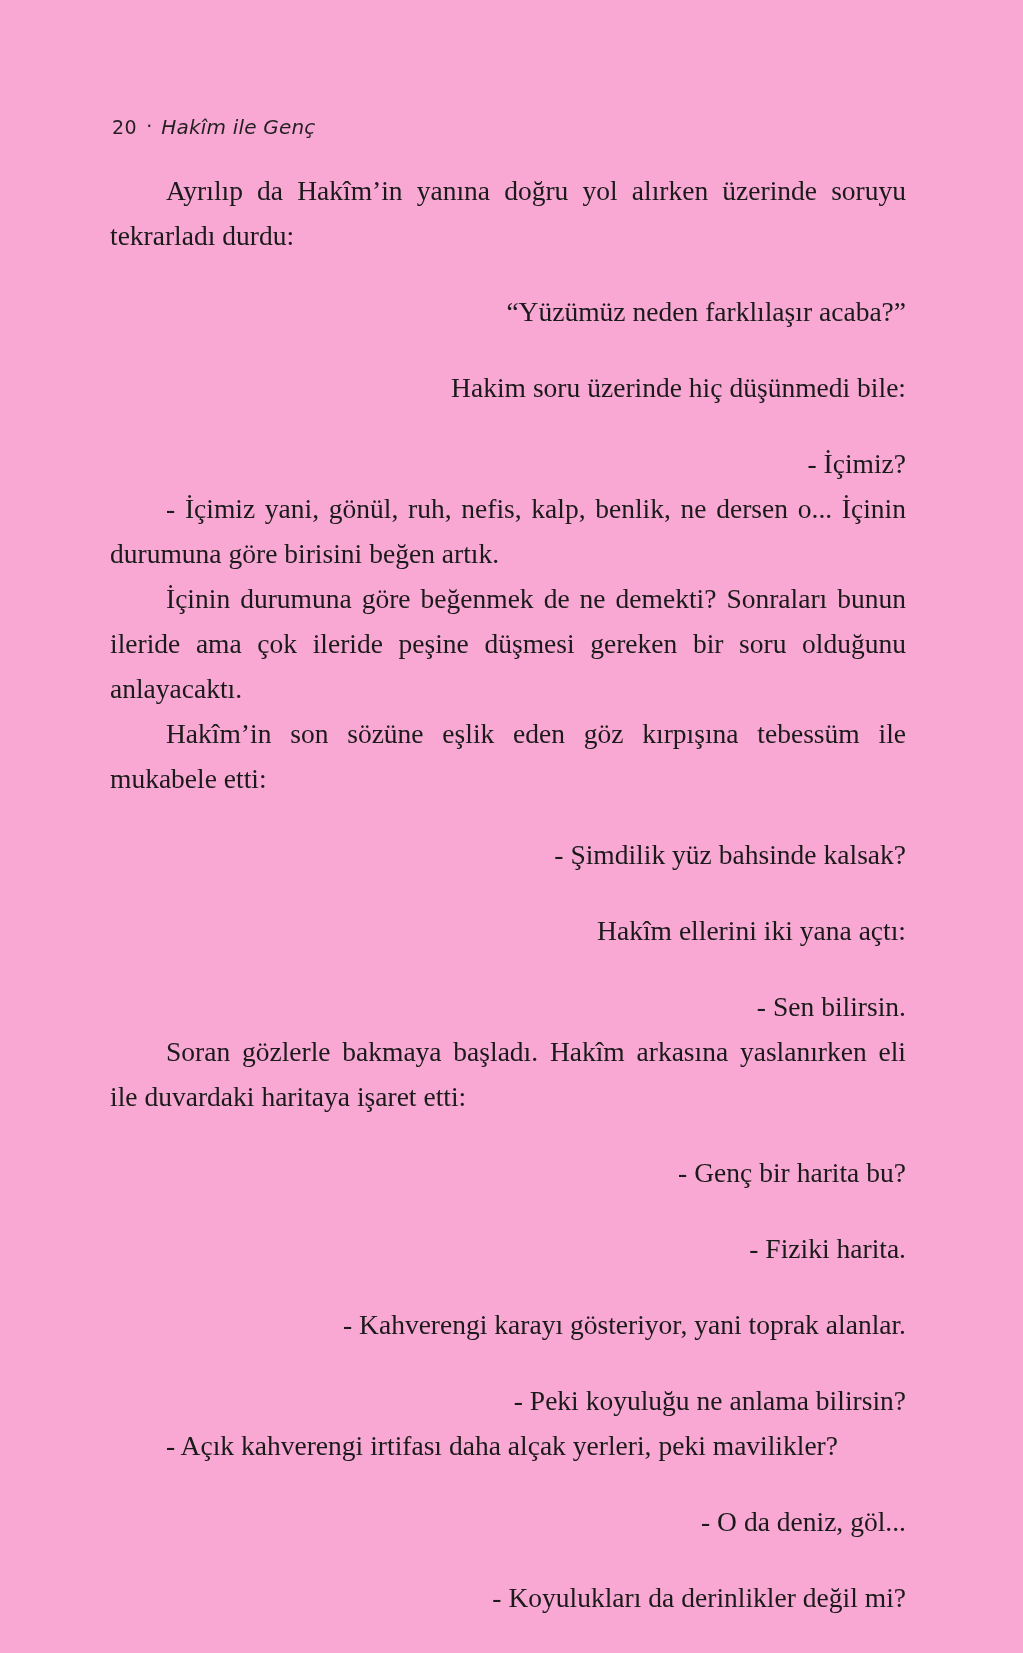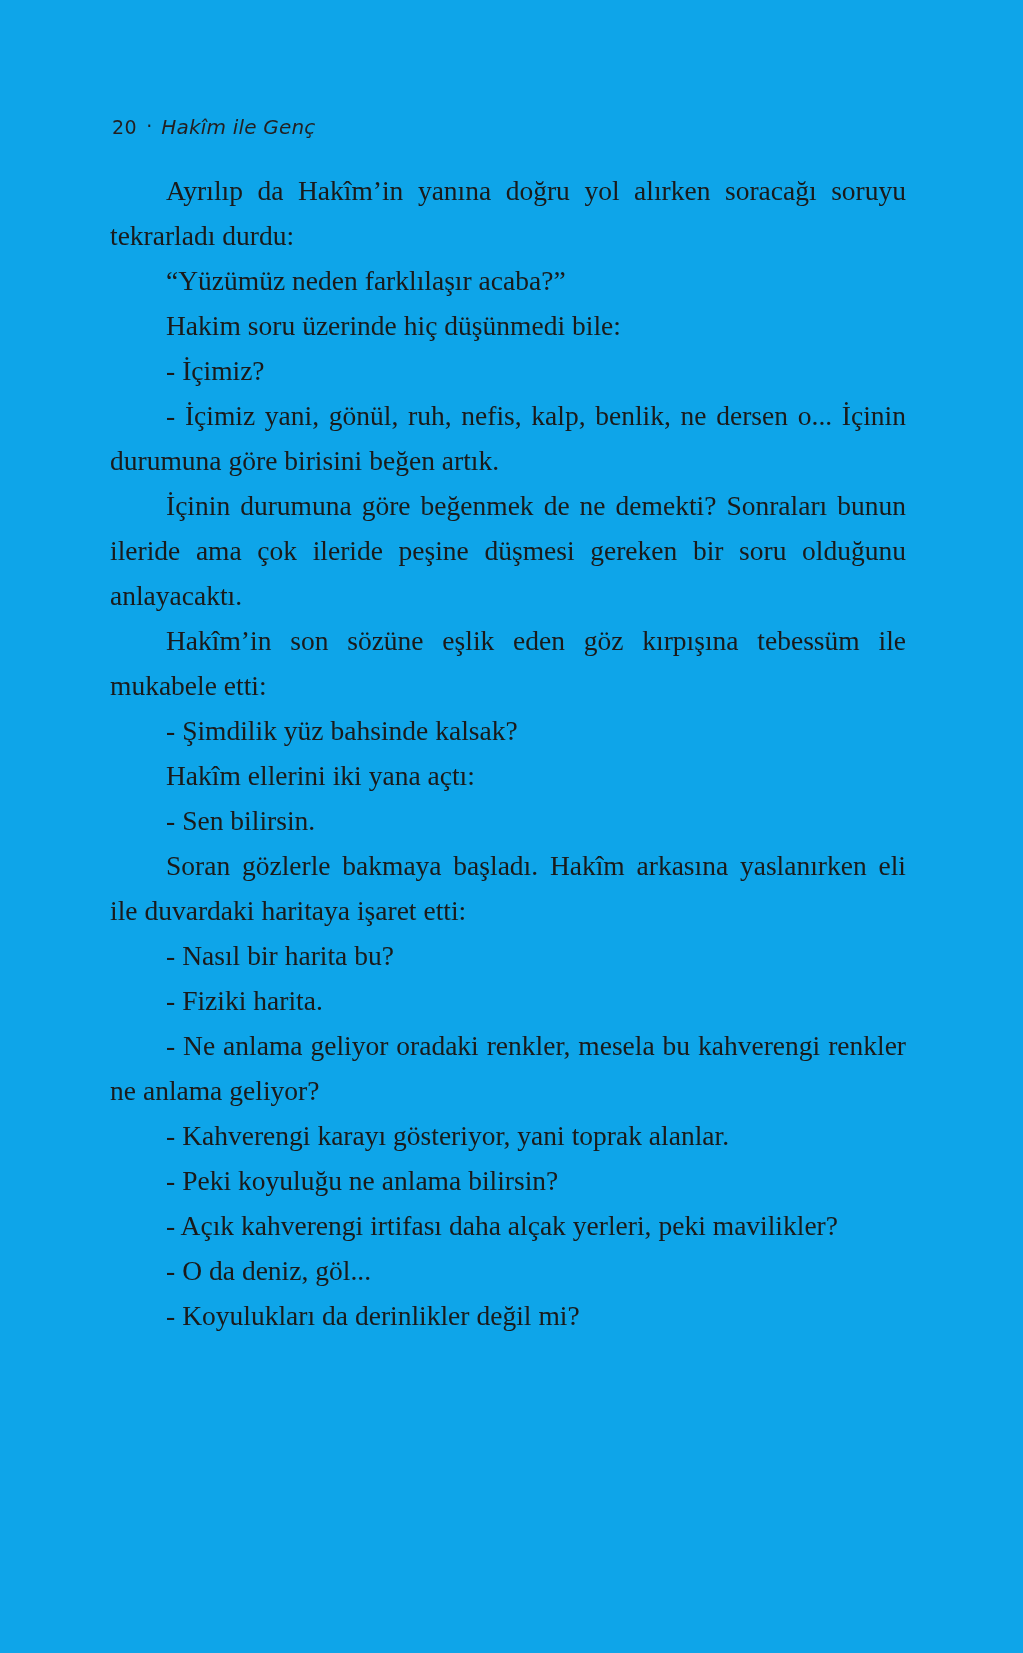--- a/index.html
+++ b/index.html
@@ -9,21 +9,21 @@
     background: #ffffff;
   }
   body {
     font-family: "Liberation Serif", "DejaVu Serif", serif;
     color: #1a1a1a;
   }
   .page {
     position: relative;
     width: 1023px;
     height: 1653px;
-    background: #0ea5e9;
+    background: #f9a8d4;
     overflow: hidden;
     box-sizing: border-box;
   }
 
   
   .running-head {
     position: absolute;
     left: 112px;
     top: 115px;
     display: flex;
@@ -71,50 +71,50 @@
     text-indent: 56px;
     hyphens: manual;
     -webkit-hyphens: manual;
     word-spacing: 0.1px;
   }
   p.para.last-left {
     text-align: left;
   }
   
   p.para.single {
-    text-align: left;
+    text-align: right;
+    margin-top: 31px;
   }
 </style>
 </head>
 <body>
 
 <div class="page">
 
   <div class="running-head">
     <span class="folio">20</span>
     <span class="sep">·</span>
     <span class="book-title">Hakîm ile Genç</span>
   </div>
 
   <div class="textblock">
 
-  <p class="para">Ayrılıp da Hakîm’in yanına doğru yol alırken soracağı soruyu tekrarladı durdu:</p>
+  <p class="para">Ayrılıp da Hakîm’in yanına doğru yol alırken üzerinde soruyu tekrarladı durdu:</p>
       <p class="para single">“Yüzümüz neden farklılaşır acaba?”</p>
       <p class="para single">Hakim soru üzerinde hiç düşünmedi bile:</p>
       <p class="para single">- İçimiz?</p>
       <p class="para">- İçimiz yani, gönül, ruh, nefis, kalp, benlik, ne dersen o... İçinin durumuna göre birisini beğen artık.</p>
       <p class="para">İçinin durumuna göre beğenmek de ne demekti? Sonraları bunun ileride ama çok ileride peşine düşmesi gereken bir soru olduğunu anlayacaktı.</p>
       <p class="para">Hakîm’in son sözüne eşlik eden göz kırpışına tebessüm ile mukabele etti:</p>
       <p class="para single">- Şimdilik yüz bahsinde kalsak?</p>
       <p class="para single">Hakîm ellerini iki yana açtı:</p>
       <p class="para single">- Sen bilirsin.</p>
       <p class="para">Soran gözlerle bakmaya başladı. Hakîm arkasına yaslanırken eli ile duvardaki haritaya işaret etti:</p>
-      <p class="para single">- Nasıl bir harita bu?</p>
+      <p class="para single">- Genç bir harita bu?</p>
       <p class="para single">- Fiziki harita.</p>
-      <p class="para">- Ne anlama geliyor oradaki renkler, mesela bu kahverengi renkler ne anlama geliyor?</p>
       <p class="para single">- Kahverengi karayı gösteriyor, yani toprak alanlar.</p>
       <p class="para single">- Peki koyuluğu ne anlama bilirsin?</p>
       <p class="para">- Açık kahverengi irtifası daha alçak yerleri, peki mavilikler?</p>
       <p class="para single">- O da deniz, göl...</p>
       <p class="para single last-left">- Koyulukları da derinlikler değil mi?</p>
     </div>
 
 </div>
 
 </body></html>

